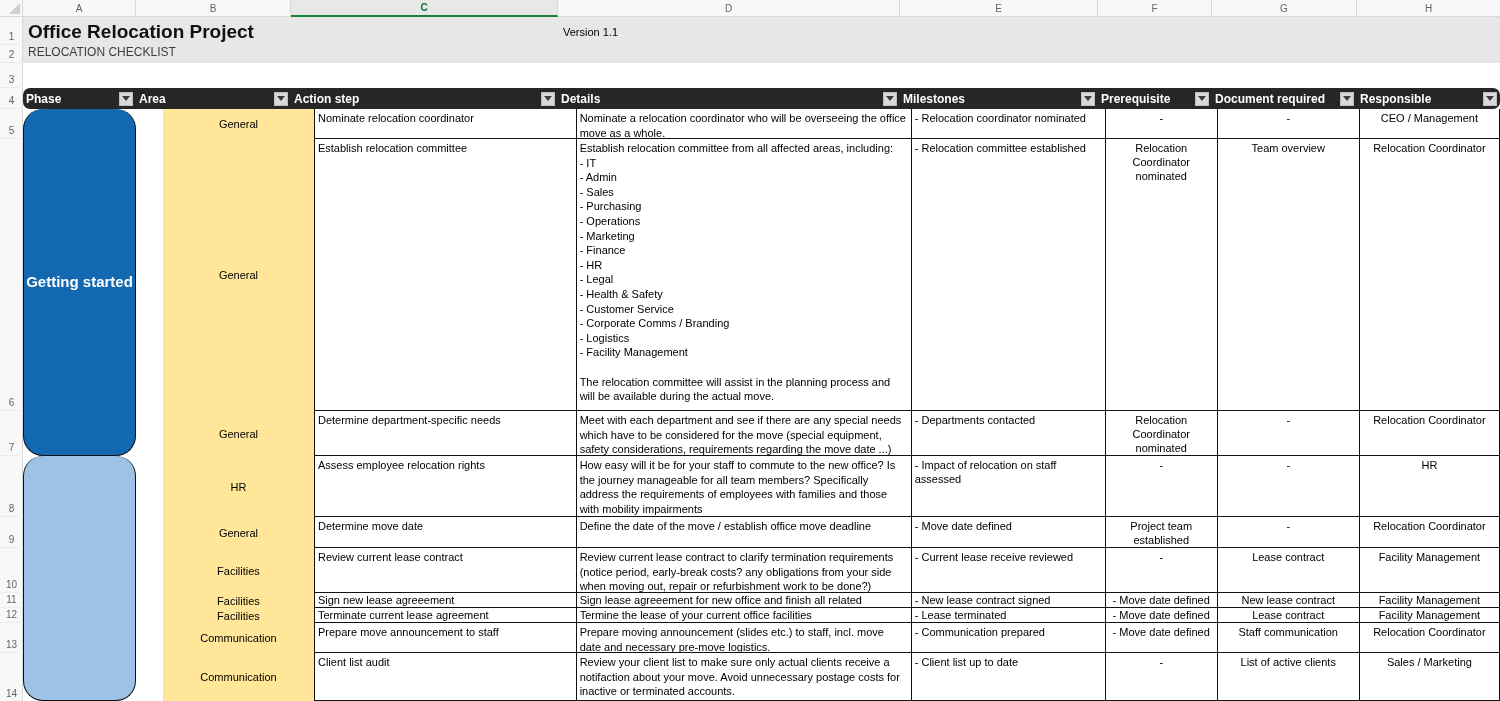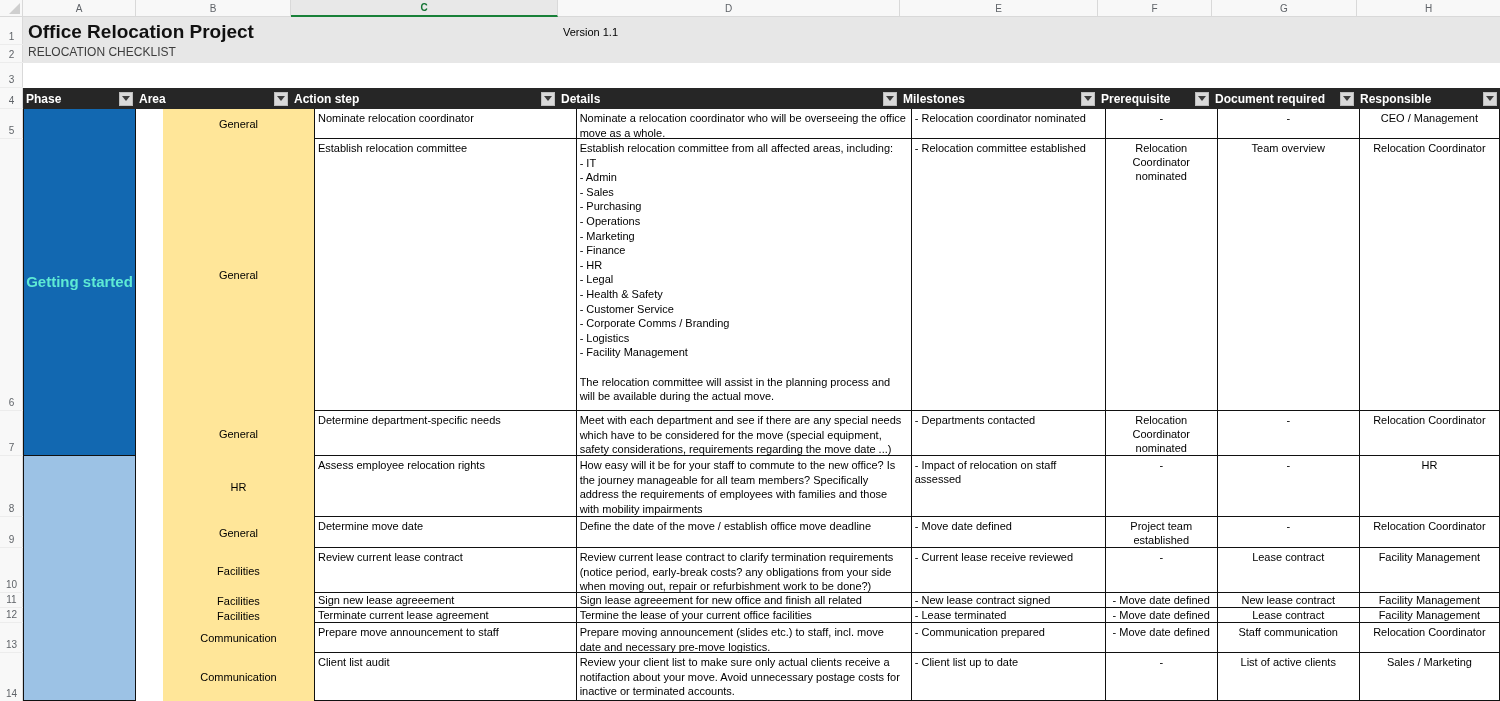--- a/index.html
+++ b/index.html
@@ -27,35 +27,35 @@
 
   
   .content { position:absolute; left:23px; top:17px; width:1477px; height:684px; }
   .titleblock { position:absolute; left:0; top:0; width:1477px; height:46px; background:#e7e7e7; }
   .title { position:absolute; left:5px; top:4px; font-size:19px; font-weight:bold; color:#111; }
   .subtitle { position:absolute; left:5px; top:28px; font-size:12px; color:#3d3d3d; }
   .version { position:absolute; left:540px; top:9px; font-size:11px; color:#000; }
 
   
   .table { position:absolute; left:0; top:71px; width:1477px; height:613px; }
-  .thead { display:flex; height:21px; background:#262626; color:#fff; }
+  .thead { display:flex; height:21px; background:#262626; color:#fff;border-radius:7px; }
   .th { font-size:12px; font-weight:bold; display:flex; align-items:center;
         position:relative; padding:0 3px; }
   .th .lbl { flex:1; }
   .th.c-left .lbl { text-align:left; } .th.c-center .lbl { text-align:left; }
   .fbtn { width:14px; height:14px; background:#d9d9d9; border:1px solid #bdbdbd;
           display:flex; align-items:center; justify-content:center; flex:none; margin-left:2px; }
   .fbtn .tri { width:0; height:0; border-left:4px solid transparent;
                border-right:4px solid transparent; border-top:5px solid #3c3c3c; }
 
   .tbody { position:relative; height:592px; }
   .phasecol { position:absolute; left:0; top:0; width:113px; height:592px; }
   .phase { border-right:1px solid #111; border-bottom:1px solid #111; border-left:1px solid #111;
            display:flex; align-items:center; justify-content:center; text-align:center;
-           color:#5eead4; font-weight:bold; font-size:15px; line-height:20px; }
+           color:#ffffff; font-weight:bold; font-size:15px; line-height:20px;border-radius:20px; }
   .phase.p1 { height:347px; background:#1268b1; }
   .phase.p2 { height:245px; background:#9cc2e5; }
 
   .rows { position:absolute; left:113px; top:0; width:1364px;padding-left:27px; }
   .trow { display:flex; border-bottom:1px solid #111; }
   .cell { font-size:11px; line-height:14px; color:#000; padding:2px 3px; overflow:hidden; }
   .cB { width:155px; background:#ffe699; border-right:1px solid #111;
         display:flex; align-items:center; justify-content:center; text-align:center; }
   .cC { width:267px; border-right:1px solid #111; }
   .cD { width:342px; border-right:1px solid #111; line-height:14.6px; white-space:pre-line; }

